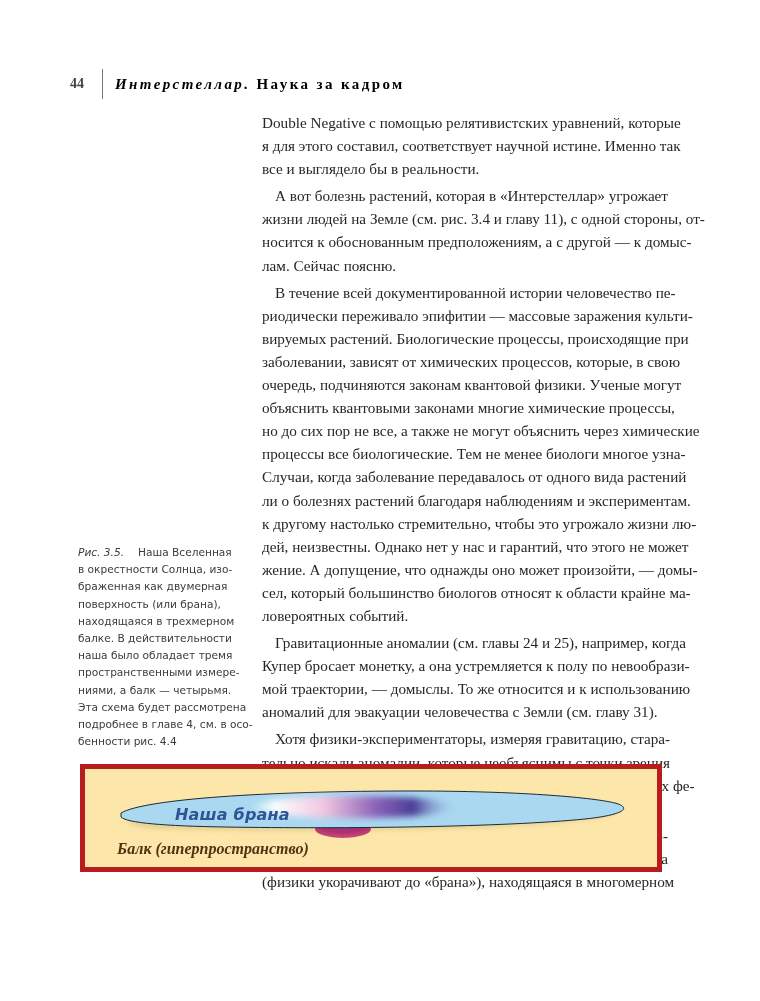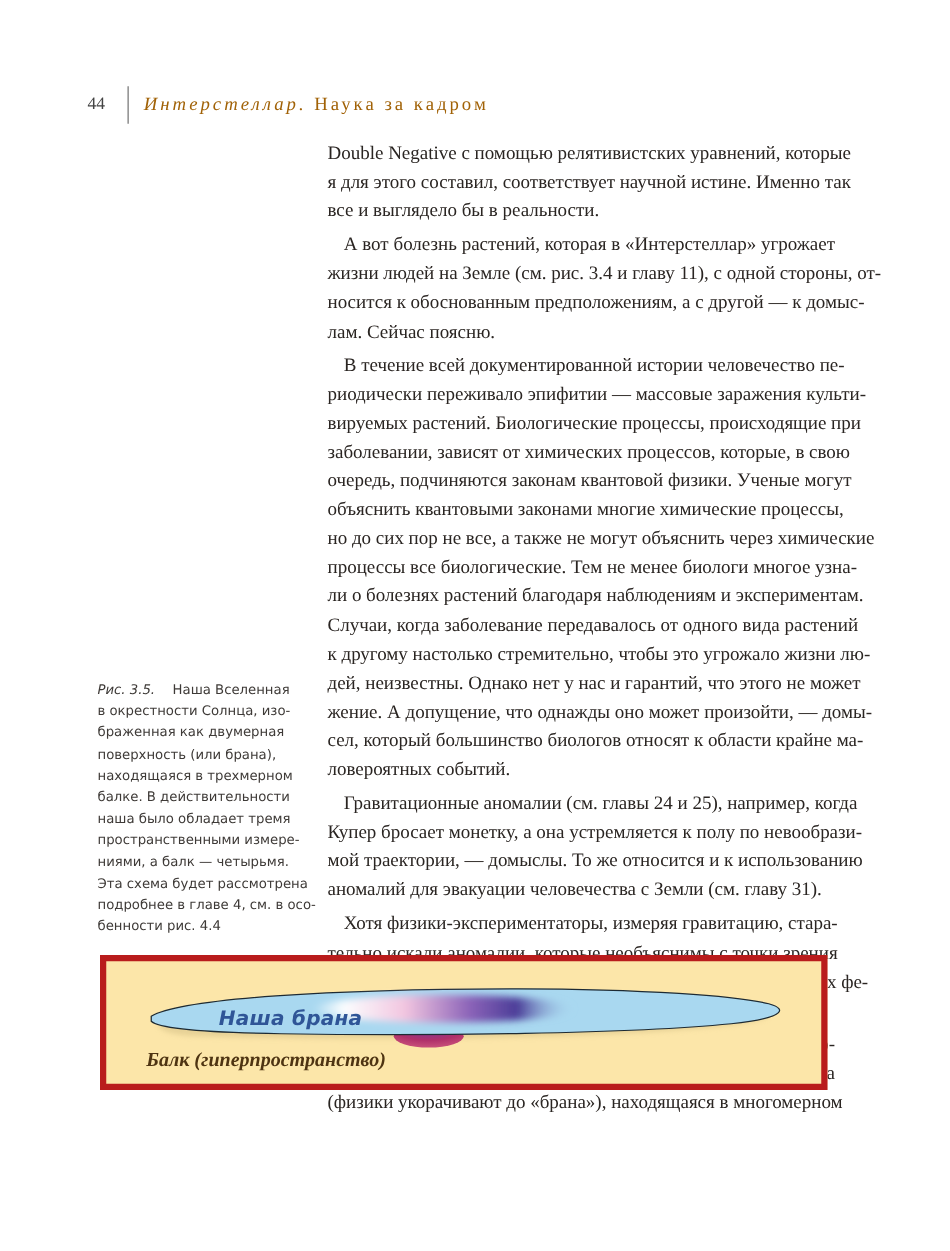--- a/index.html
+++ b/index.html
@@ -4,25 +4,25 @@
 <style>
   html, body { margin: 0; padding: 0; }
   body {
     width: 760px; height: 1001px; background: #ffffff;
     position: relative; overflow: hidden;
     font-family: "Liberation Serif", "DejaVu Serif", serif;
     color: #2a2522;
   }
   .running-head {
     position: absolute; top: 70px; left: 70px; height: 28px;
-    display: flex; align-items: center;
+    display: flex; align-items: center; font-weight: bold;
   }
   .page-num { font-size: 14px; color: #444; width: 26px; text-align: left; }
   .head-rule { width: 1px; height: 30px; background: #777; margin: 0 12px 0 6px; }
-  .head-title { font-size: 15px; letter-spacing: 2.4px; color: #a16207; }
+  .head-title { font-size: 15px; letter-spacing: 2.4px; color: #000000; }
   .head-title .it { font-style: italic; }
 
   .main-text {
     position: absolute; left: 258px; top: 107px; width: 414px;
     font-size: 15.2px; line-height: 23.1px; text-align: justify;
   }
   .main-text p { margin: 4px; text-indent: 0; }
   .main-text .line { display: block; text-align: justify; text-align-last: justify; white-space: nowrap; }
   .main-text .line.last { text-align-last: left; }
 
@@ -74,22 +74,22 @@
     </p>
     <p>
       <span class="line" style="padding-left: 13px;">В течение всей документированной истории человечество пе-</span>
       <span class="line">риодически переживало эпифитии — массовые заражения культи-</span>
       <span class="line">вируемых растений. Биологические процессы, происходящие при</span>
       <span class="line">заболевании, зависят от химических процессов, которые, в свою</span>
       <span class="line">очередь, подчиняются законам квантовой физики. Ученые могут</span>
       <span class="line">объяснить квантовыми законами многие химические процессы,</span>
       <span class="line">но до сих пор не все, а также не могут объяснить через химические</span>
       <span class="line">процессы все биологические. Тем не менее биологи многое узна-</span>
+      <span class="line">Случаи, когда заболевание передавалось от одного вида растений</span>
       <span class="line">ли о болезнях растений благодаря наблюдениям и экспериментам.</span>
-      <span class="line">Случаи, когда заболевание передавалось от одного вида растений</span>
       <span class="line">к другому настолько стремительно, чтобы это угрожало жизни лю-</span>
       <span class="line">дей, неизвестны. Однако нет у нас и гарантий, что этого не может</span>
       <span class="line">жение. А допущение, что однажды оно может произойти, — домы-</span>
       <span class="line">сел, который большинство биологов относят к области крайне ма-</span>
       <span class="line last">ловероятных событий.</span>
     </p>
     <p>
       <span class="line" style="padding-left: 13px;">Гравитационные аномалии (см. главы 24 и 25), например, когда</span>
       <span class="line">Купер бросает монетку, а она устремляется к полу по невообрази-</span>
       <span class="line">мой траектории, — домыслы. То же относится и к использованию</span>

